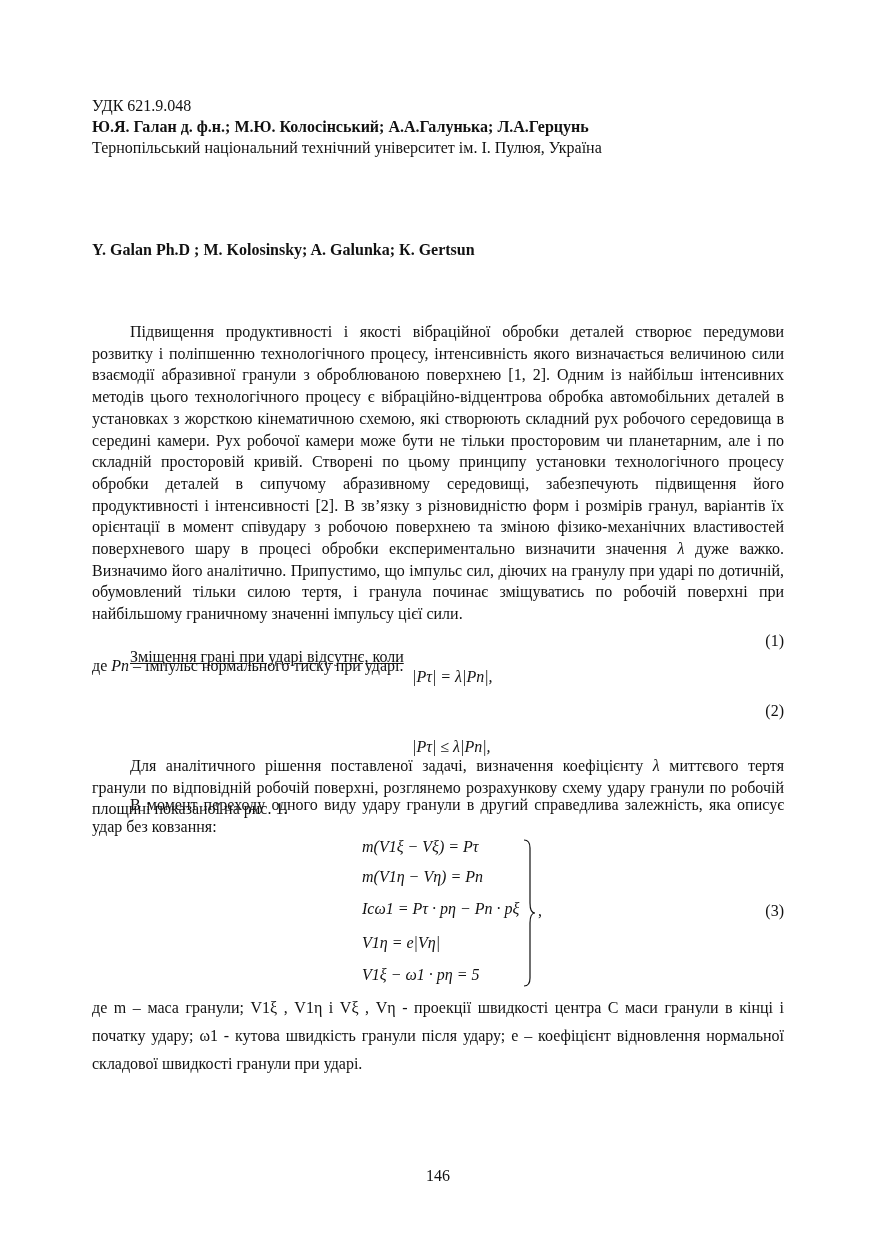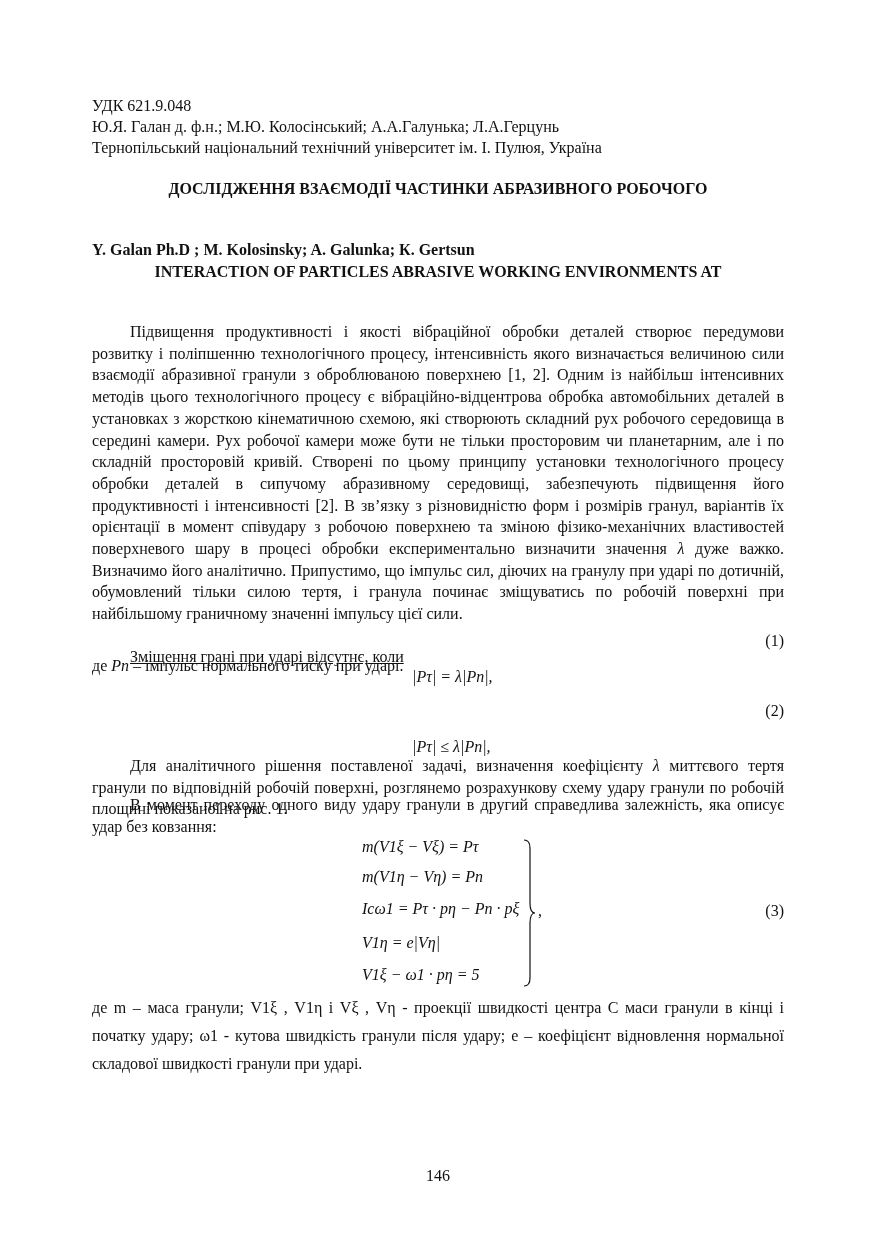--- a/index.html
+++ b/index.html
@@ -3,21 +3,21 @@
 <meta charset="utf-8">
 <style>
   html, body { margin: 0; padding: 0; background: #ffffff; }
   body {
     width: 877px; height: 1240px; position: relative; overflow: hidden;
     font-family: "Liberation Serif", serif; color: #111; font-size: 16px;
   }
   .page { position: absolute; left: 92px; top: 0; width: 692px; }
   .line { position: absolute; left: 0; white-space: nowrap; line-height: 20px; }
   .udk { top: 96px; }
-  .authors-ua { top: 117px; font-weight: normal; }
+  .authors-ua { top: 117px; font-weight: bold; }
   .affil { top: 138px; }
   .title-ua { top: 178px; width: 692px; text-align: center; font-weight: bold; line-height: 21px; white-space: normal; }
   .authors-en { top: 240px; font-weight: bold; }
   .title-en { top: 261px; width: 692px; text-align: center; font-weight: bold; line-height: 21px; white-space: normal; }
   .body-block { position: absolute; left: 0; width: 692px; text-align: justify; line-height: 21.7px; }
   .para1 { top: 321px; text-indent: 38px; }
   .eq { position: absolute; left: 0; width: 692px; height: 22px; }
   .eq .formula { position: absolute; left: 320px; font-style: italic; margin-top: 36px; }
   .eq .num { position: absolute; right: 0; font-style: normal; }
   .eq1 { top: 632px; }
@@ -38,26 +38,24 @@
 </style>
 </head>
 <body>
 
 <div class="page">
   <div class="line udk">УДК 621.9.048</div>
   <div class="line authors-ua">Ю.Я. Галан д. ф.н.; М.Ю. Колосінський; А.А.Галунька; Л.А.Герцунь</div>
   <div class="line affil">Тернопільський національний технічний університет ім. І. Пулюя, Україна</div>
 
   <div class="line title-ua">
-    <div>ДОСЛІДЖЕННЯ ВЗАЄМОДІЇ ЧАСТИНКИ АБРАЗИВНОГО РОБОЧОГО</div>
   </div>
 
   <div class="line authors-en">Y. Galan Ph.D ; M. Kolosinsky; A. Galunka; К. Gertsun</div>
   <div class="line title-en">
-    <div>INTERACTION OF PARTICLES ABRASIVE WORKING ENVIRONMENTS AT</div>
   </div>
 
   <div class="body-block para1">
     <span>Підвищення продуктивності і якості вібраційної обробки деталей створює передумови розвитку і поліпшенню технологічного процесу, інтенсивність якого визначається величиною сили взаємодії абразивної гранули з оброблюваною поверхнею [1, 2]. Одним із найбільш інтенсивних методів цього технологічного процесу є вібраційно-відцентрова обробка автомобільних деталей в установках з жорсткою кінематичною схемою, які створюють складний рух робочого середовища в середині камери. Рух робочої камери може бути не тільки просторовим чи планетарним, але і по складній просторовій кривій. Створені по цьому принципу установки технологічного процесу обробки деталей в сипучому абразивному середовищі, забезпечують підвищення його продуктивності і інтенсивності [2]. В зв’язку з різновидністю форм і розмірів гранул, варіантів їх орієнтації в момент співудару з робочою поверхнею та зміною фізико-механічних властивостей поверхневого шару в процесі обробки експериментально визначити значення</span>
     <span class="lam">λ</span>
     <span>дуже важко. Визначимо його аналітично. Припустимо, що імпульс сил, діючих на гранулу при ударі по дотичній, обумовлений тільки силою тертя, і гранула починає зміщуватись по робочій поверхні при найбільшому граничному значенні імпульсу цієї сили.</span>
   </div>
 
   <div class="eq eq1">
     <span class="formula">|Pτ| = λ|Pn|,</span>

